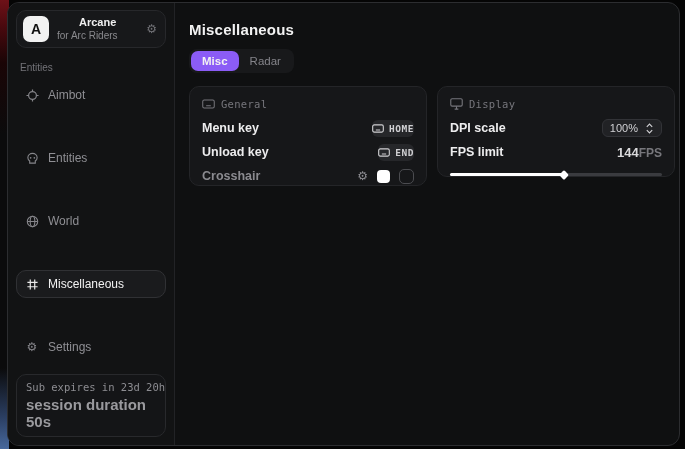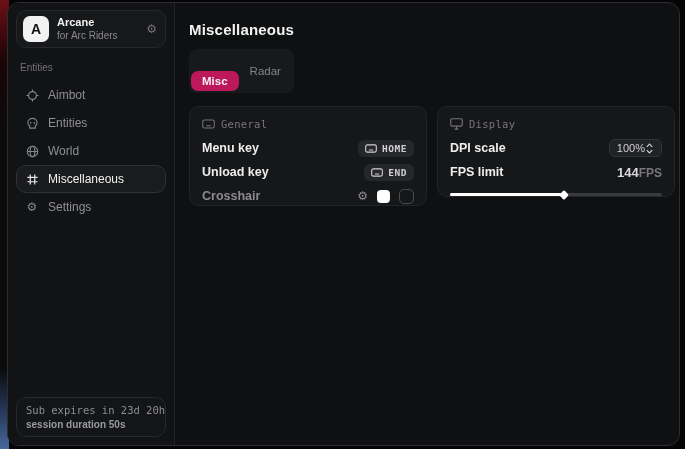--- a/index.html
+++ b/index.html
@@ -10,54 +10,54 @@
   .window{position:absolute;left:7px;top:2px;width:673px;height:444px;background:#0f1011;
     border:1px solid #2c2d30;border-radius:12px;display:flex;overflow:hidden;box-sizing:border-box;}
   
   .sidebar{width:167px;min-width:167px;background:#121314;border-right:1px solid #222326;
     display:flex;flex-direction:column;padding:7px 8px 8px 8px;box-sizing:border-box;}
   .brand-card{display:flex;align-items:center;gap:8px;border:1px solid #27282b;background:#17181a;
     border-radius:10px;padding:5px 8px 5px 6px;height:38px;box-sizing:border-box;}
   .logo{width:26px;height:26px;background:#f2f2f2;border-radius:7px;color:#111;font-weight:700;
     font-size:14px;display:flex;align-items:center;justify-content:center;}
   .brand-text{display:flex;flex-direction:column;line-height:1.25;flex:1;}
-  .brand-name{font-size:11px;font-weight:700;color:#f0f0f0;}
+  .brand-name{font-size:11px;font-weight:700;color:#f0f0f0;margin-left:22px;}
   .brand-sub{font-size:10px;color:#8a8a8e;}
   .brand-gear{color:#717176;font-size:12px;cursor:pointer;}
   .category-label{font-size:10px;color:#737378;margin:14px 4px 8px 4px;}
-  .nav{display:flex;flex-direction:column;}
+  .nav{display:flex;flex-direction:column;gap:35px;}
   .nav-item{display:flex;align-items:center;gap:9px;height:28px;padding:0 8px;border:1px solid transparent;
     border-radius:10px;color:#8f8f94;font-size:12px;cursor:pointer;box-sizing:border-box;}
   .nav-item .ni{display:flex;width:14px;justify-content:center;color:#85858a;}
   .nav-item.selected{background:#1a1b1d;border-color:#303134;color:#f2f2f2;}
   .nav-item.selected .ni{color:#e8e8e8;}
   .sub-card{margin-top:auto;border:1px solid #28292c;border-radius:10px;padding:6px 9px;background:#141517;}
   .sub-line1{font-family:"DejaVu Sans Mono",monospace;font-size:10.5px;color:#8d8d92;white-space:nowrap;}
-  .sub-line2{font-size:10px;font-weight:700;color:#9a9a9e;margin-top:3px;}
+  .sub-line2{font-size:15px;font-weight:700;color:#9a9a9e;margin-top:3px;}
   
   .main{flex:1;padding:10px 14px;box-sizing:border-box;}
   .page-title{margin:8px 0 0 0;font-size:15px;font-weight:700;color:#f2f2f2;letter-spacing:.2px;}
   .tabs{display:inline-flex;background:#18191b;border-radius:8px;padding:2px;margin-top:11px;}
   .tab{border:none;background:transparent;color:#84848a;font-size:11.5px;padding:4px 11px;border-radius:7px;
     cursor:pointer;font-family:inherit;}
-  .tab.selected{background:#be185d;color:#f2f2f2;font-weight:600;margin-top:20px;}
+  .tab.selected{background:#8b5cf6;color:#f2f2f2;font-weight:600;}
   .cards{display:flex;gap:10px;margin-top:13px;align-items:flex-start;}
   .card{background:#161719;border:1px solid #242528;border-radius:10px;padding:9px 12px;box-sizing:border-box;width:238px;}
   .card-head{display:flex;align-items:center;gap:6px;color:#76767c;
     font-family:"DejaVu Sans Mono",monospace;font-size:10.5px;margin:2px 0 6px 0;letter-spacing:.3px;}
   .row{display:flex;align-items:center;justify-content:space-between;height:24px;}
   .row-label{font-size:12.5px;font-weight:600;color:#ededee;}
   .row-label.muted{color:#8b8b90;}
-  .chip{display:flex;align-items:center;gap:5px;background:#26272a;border-radius:6px;padding:3px 7px;
+  .chip{display:flex;align-items:center;gap:5px;background:#26272a;border-radius:6px;padding:3px 0;
     color:#cfcfd2;font-family:"DejaVu Sans Mono",monospace;font-size:9.5px;font-weight:700;letter-spacing:.5px;cursor:pointer;}
   .xcontrols{display:flex;align-items:center;gap:9px;}
   .mini-gear{color:#8d8d92;font-size:12px;cursor:pointer;line-height:1;}
   .swatch{width:13px;height:13px;background:#fdfdfd;border-radius:4px;cursor:pointer;}
   .checkbox{width:15px;height:15px;border:1.5px solid #4b4c50;border-radius:5px;box-sizing:border-box;cursor:pointer;background:transparent;}
-  .select-chip{display:flex;align-items:center;background:#212225;border:1px solid #323337;border-radius:6px;
+  .select-chip{display:flex;align-items:center;gap:7px;background:#212225;border:1px solid #323337;border-radius:6px;
     padding:2px 7px;color:#d0d0d3;font-size:11px;cursor:pointer;}
   .fps-value{display:flex;align-items:baseline;gap:0;}
   .fps-num{font-size:13px;font-weight:700;color:#d9d9db;}
   .fps-unit{font-size:12px;font-weight:700;color:#77777c;}
   .slider{position:relative;height:14px;margin-top:3px;cursor:pointer;}
   .slider-track{position:absolute;left:0;right:0;top:6px;height:3px;border-radius:2px;background:#3a3b3f;}
   .slider-fill{position:absolute;left:0;top:6px;height:3px;border-radius:2px;background:#ffffff;}
   .slider-thumb{position:absolute;top:7.5px;width:7px;height:7px;background:#ffffff;border-radius:1.5px;
     transform:translate(-50%,-50%) rotate(45deg);}
   svg{display:block;}

